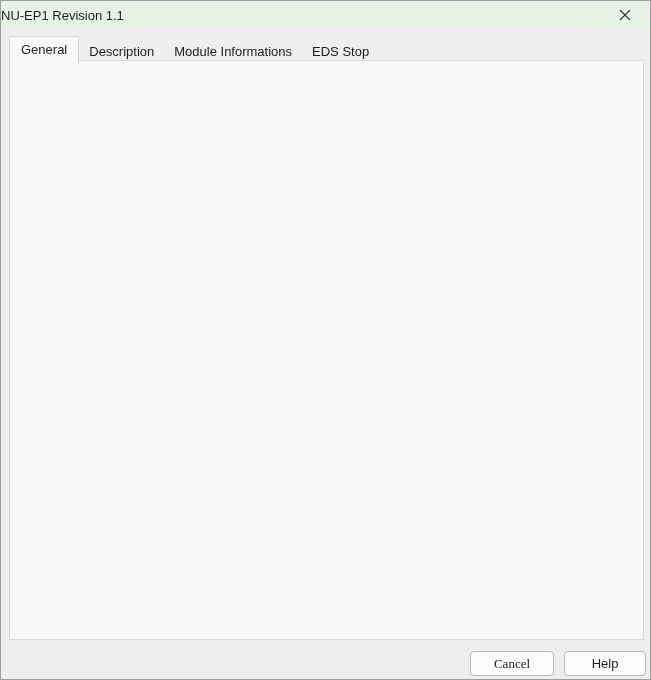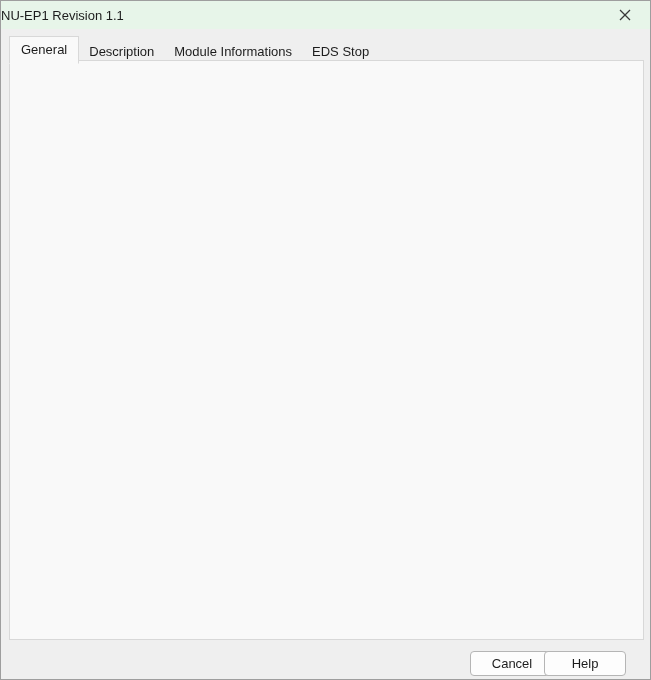--- a/index.html
+++ b/index.html
@@ -207,16 +207,16 @@
     <button class="btn" style="left:13px; top:111px; width:69px; height:28px;">Clear</button>
 
     <div class="resultbox">
       <div>Ping Result</div>
       <div>Try 192.168.003.110: Success. 32 bytes sent in 62 ms, TTL=128.</div>
       <div>Try 192.168.003.110: Success. 32 bytes sent in 43 ms, TTL=128.</div>
       <div>Try 192.168.003.110: Success. 32 bytes sent in 45 ms, TTL=128.</div>
     </div>
   </div>
 
-  <button class="btn footer-btn" style="left:469px; top:650px; width:84px;">Cancel</button>
-  <button class="btn footer-btn" style="left:543px; top:650px; width:82px;">Help</button>
+  <button class="btn footer-btn" style="left:469px; top:650px; width:84px;font-family:Liberation Serif, serif;">Cancel</button>
+  <button class="btn footer-btn" style="left:563px; top:650px; width:82px;">Help</button>
 
 </div>
 
 </body></html>

